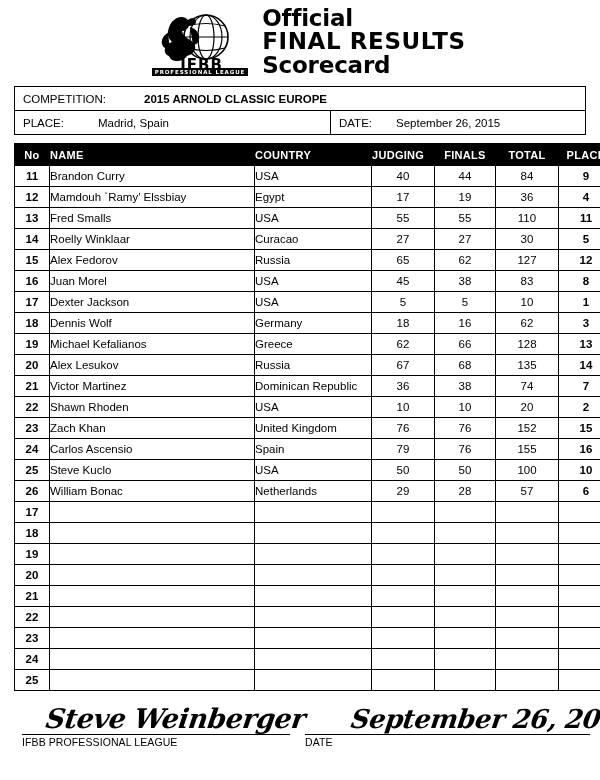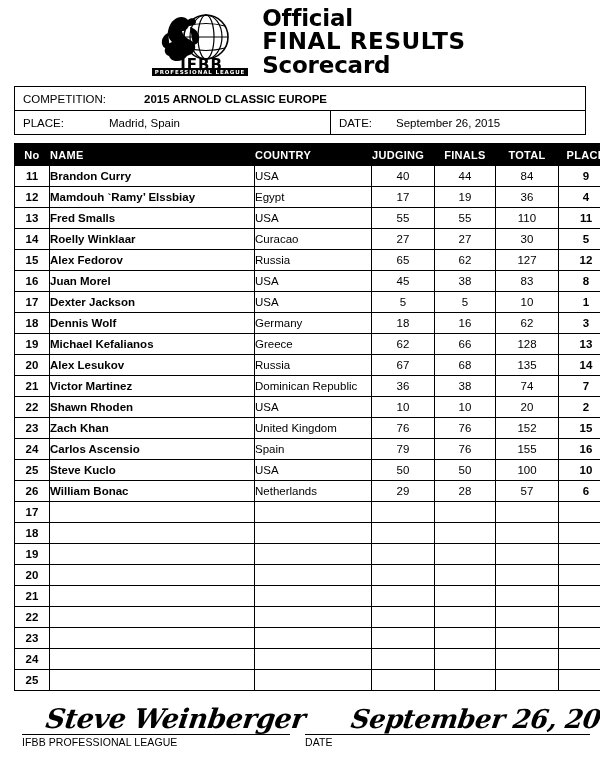--- a/index.html
+++ b/index.html
@@ -98,21 +98,21 @@
     height: 100%;
     box-sizing: border-box;
   }
   .infocell.grow { flex: 1; gap: 32px; }
   .infocell.date-cell {
     width: 255px;
     border-left: 1px solid #000;
   }
   .lbl { font-weight: normal; }
   .val-bold { font-weight: bold; margin-left: 6px; }
-  .val { margin-left: 13px; text-align: right; }
+  .val { margin-left: 2px; text-align: right; }
   .val-date { margin-left: 24px; }
 
   
   .tblwrap { margin: 8px 14px 0 14px; }
   table.score {
     border-collapse: collapse;
     width: 100%;
     table-layout: fixed;
   }
   table.score th, table.score td {
@@ -132,21 +132,21 @@
   }
   .c-no    { width: 34px;  text-align: center; }
   .c-name  { width: 204px; text-align: left; }
   .c-ctry  { width: 116px; text-align: left; }
   .c-judg  { width: 62px;  text-align: left; }
   .c-fin   { width: 60px;  text-align: center; }
   .c-tot   { width: 62px;  text-align: center; }
   .c-place { width: 54px;  text-align: center; }
 
   td.c-no   { font-weight: bold; text-align: center; }
-  td.c-name { font-weight: bold; padding-left: 8px; }
+  td.c-name { font-weight: normal; padding-left: 8px; }
   td.c-ctry { padding-left: 8px; font-weight: normal; }
   td.c-judg, td.c-fin, td.c-tot { text-align: center; }
   td.c-place { text-align: center; font-weight: bold; }
 
   
   .footer {
     position: absolute;
     left: 0; right: 0;
     bottom: 8px;
     height: 84px;

